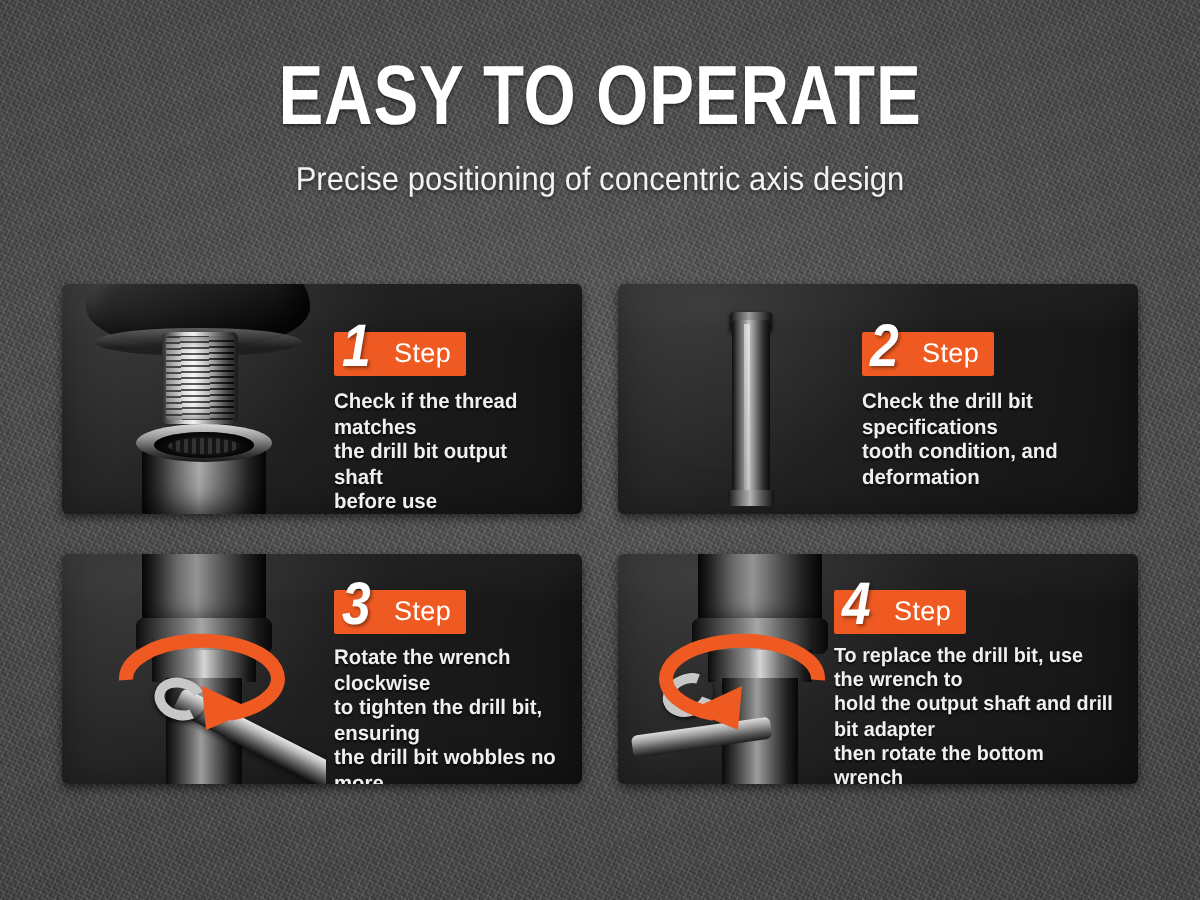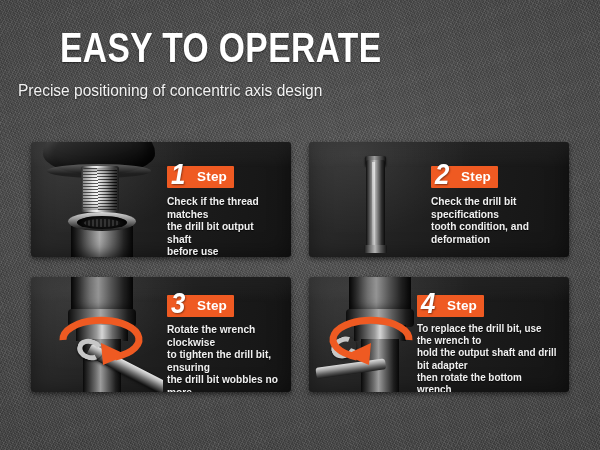--- a/index.html
+++ b/index.html
@@ -22,21 +22,21 @@
       repeating-linear-gradient(117deg, rgba(255,255,255,.055) 0 1px, rgba(0,0,0,.075) 1px 2px, rgba(255,255,255,.02) 2px 3px, rgba(0,0,0,.05) 3px 4px),
       repeating-linear-gradient(27deg, rgba(255,255,255,.05) 0 1px, rgba(0,0,0,.08) 1px 2px, rgba(255,255,255,.025) 2px 3px, rgba(0,0,0,.045) 3px 4px),
       repeating-linear-gradient(72deg, rgba(0,0,0,.06) 0 2px, rgba(255,255,255,.035) 2px 3px),
       radial-gradient(ellipse 120% 95% at 50% 42%, #5a5a5a 0%, #4a4a4a 48%, #3c3c3c 100%);
   }
 
   
   #header {
     position: absolute;
     top: 0; left: 0; right: 0;
-    text-align: left;
+    text-align: center;
     z-index: 3;
   }
   #main-title {
     margin-top: 25px;
     font-size: 42px;
     line-height: 46px;
     font-weight: bold;
     color: #ffffff;
     letter-spacing: 0.5px;
     transform: scaleX(0.80);
@@ -278,21 +278,21 @@
     color: #ffffff;
     transform: scaleX(0.86);
     transform-origin: left bottom;
     text-shadow: 1px 1px 2px rgba(0,0,0,.45);
     letter-spacing: -1px;
   }
   .step-word {
     font-size: 13.5px;
     line-height: 14px;
     color: #ffffff;
-    font-weight: 700;
+    font-weight: 400;
     letter-spacing: .2px;
   }
 
   .step-desc {
     position: absolute;
     left: 0;
     top: 53px;
     font-size: 10.5px;
     line-height: 12.6px;
     color: #f0f0f0;

